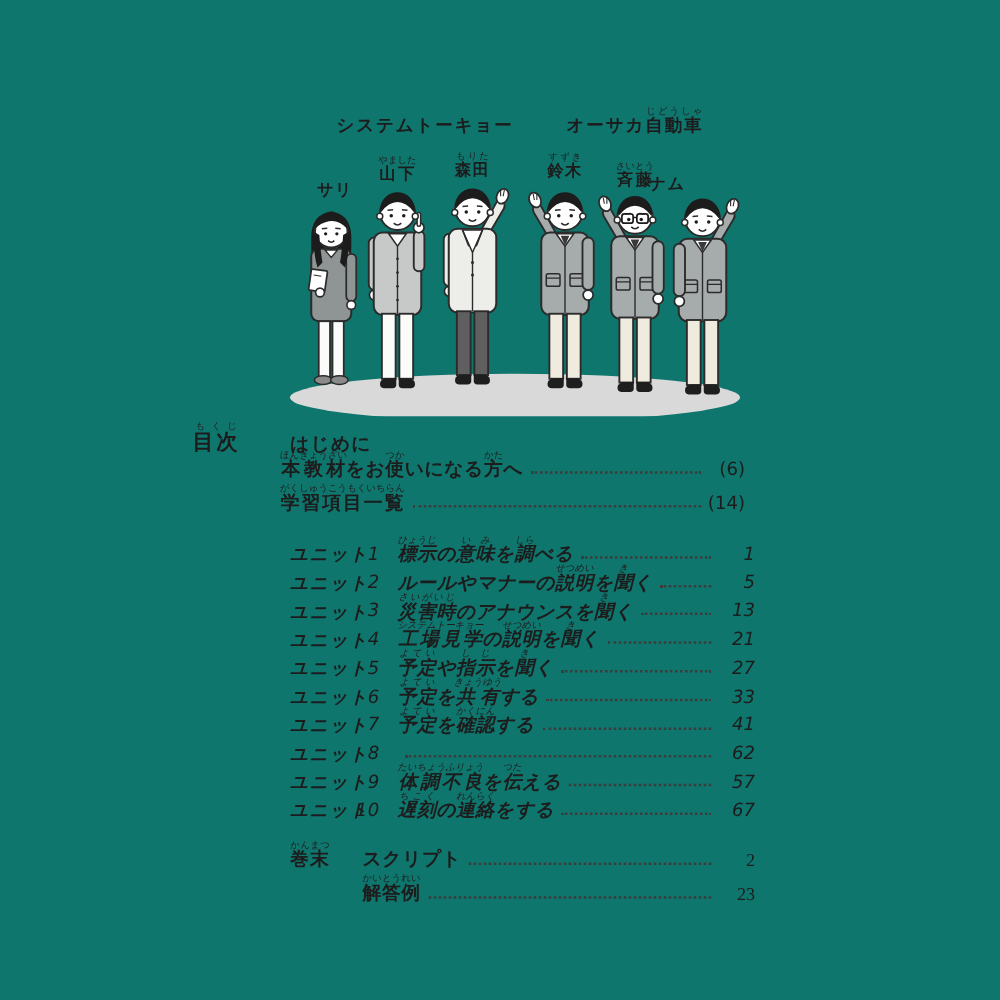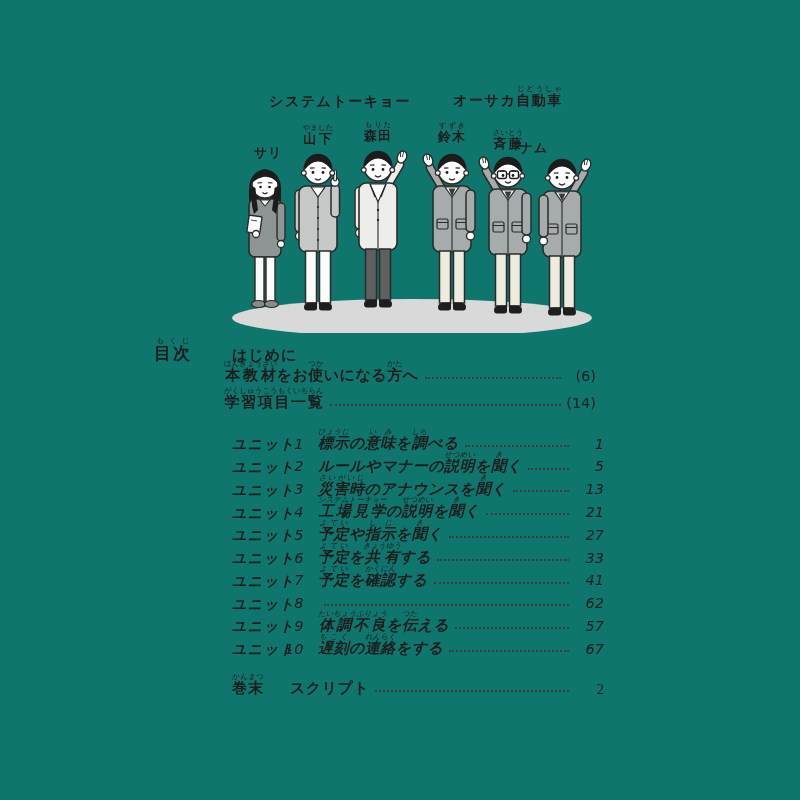--- a/index.html
+++ b/index.html
@@ -301,15 +301,21 @@
         </div>
       </div>
 
     <div class="back-rows">
       <div class="toc-row back-row">
         <span class="back-label"><ruby>巻末<rt>かんまつ</rt></ruby></span>
         <span class="row-title">スクリプト</span>
         <span class="leader"></span>
         <span class="page-num">2</span>
       </div>
+      <div class="toc-row back-row">
+        <span class="back-label"></span>
+        <span class="row-title"><ruby>解答例<rt>かいとうれい</rt></ruby></span>
+        <span class="leader"></span>
+        <span class="page-num">23</span>
+      </div>
     </div>
   </div>
 </div>
 
 </body></html>

